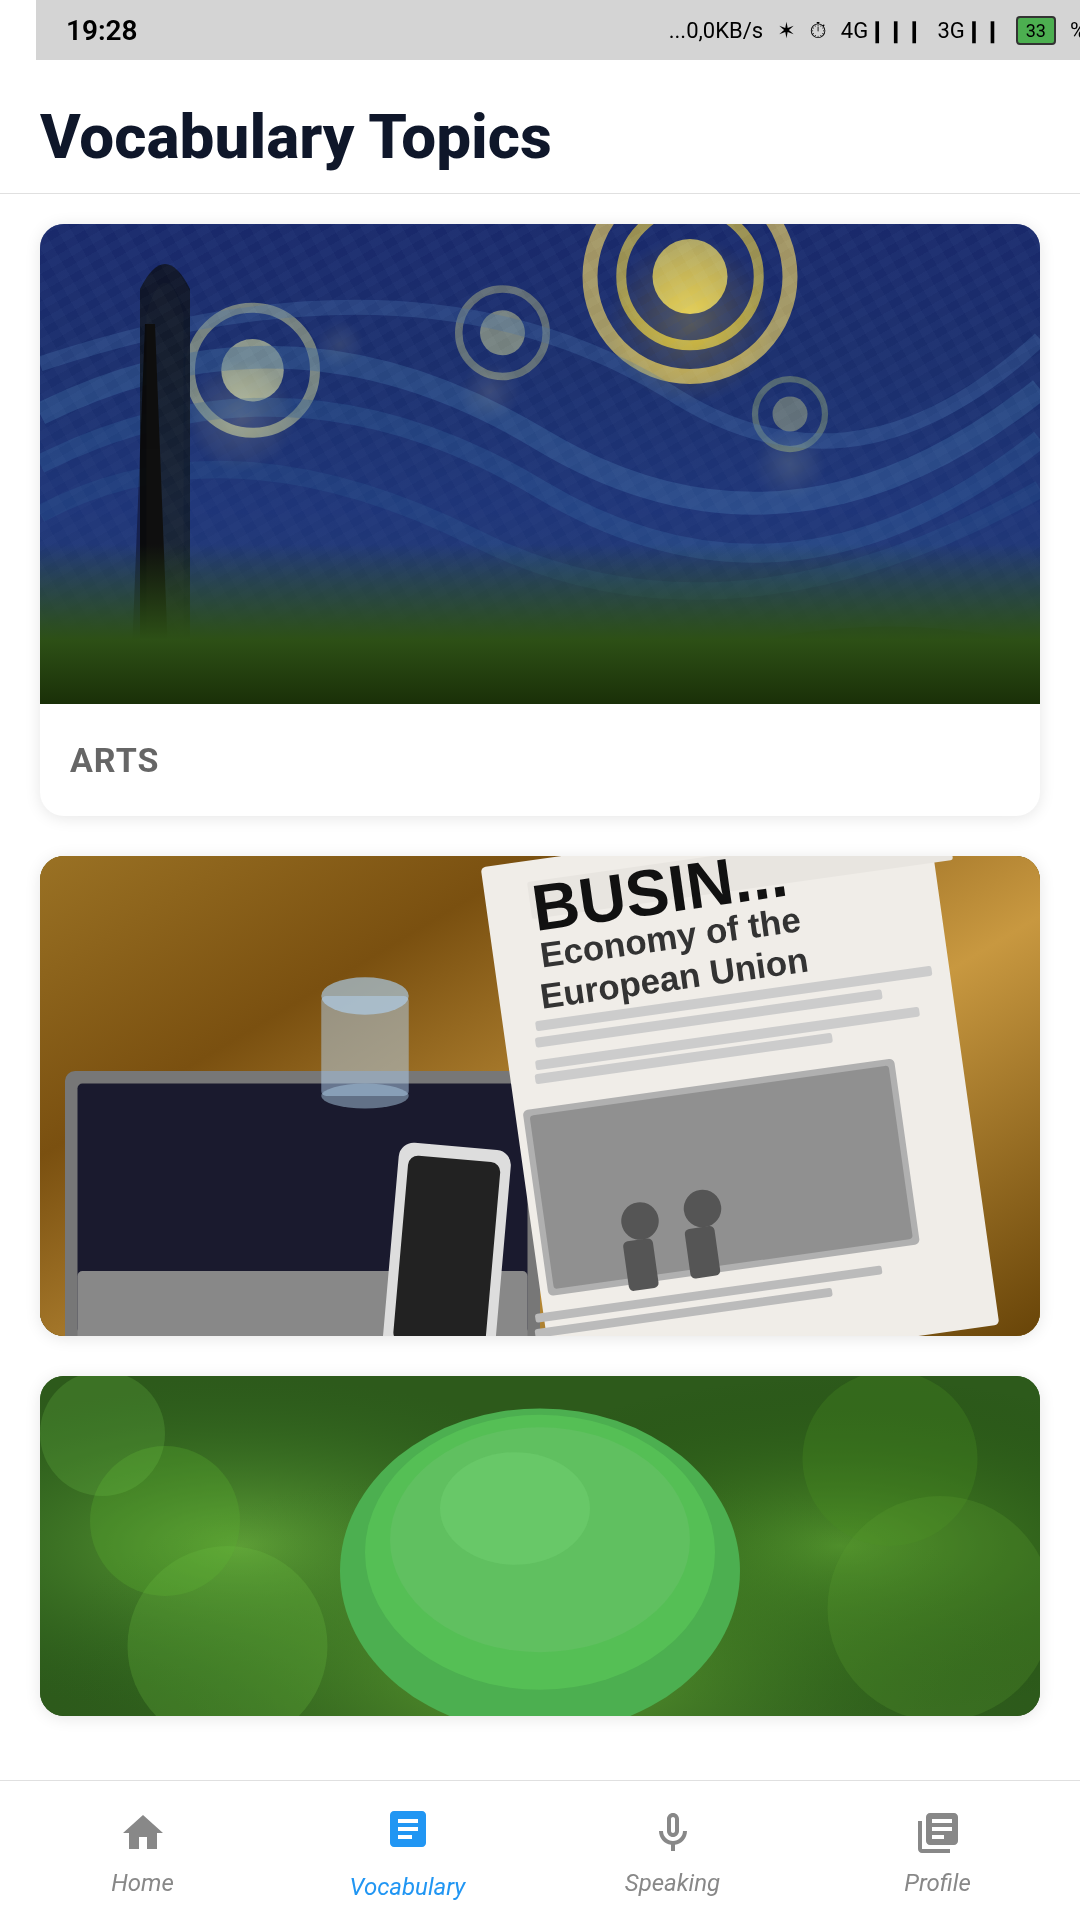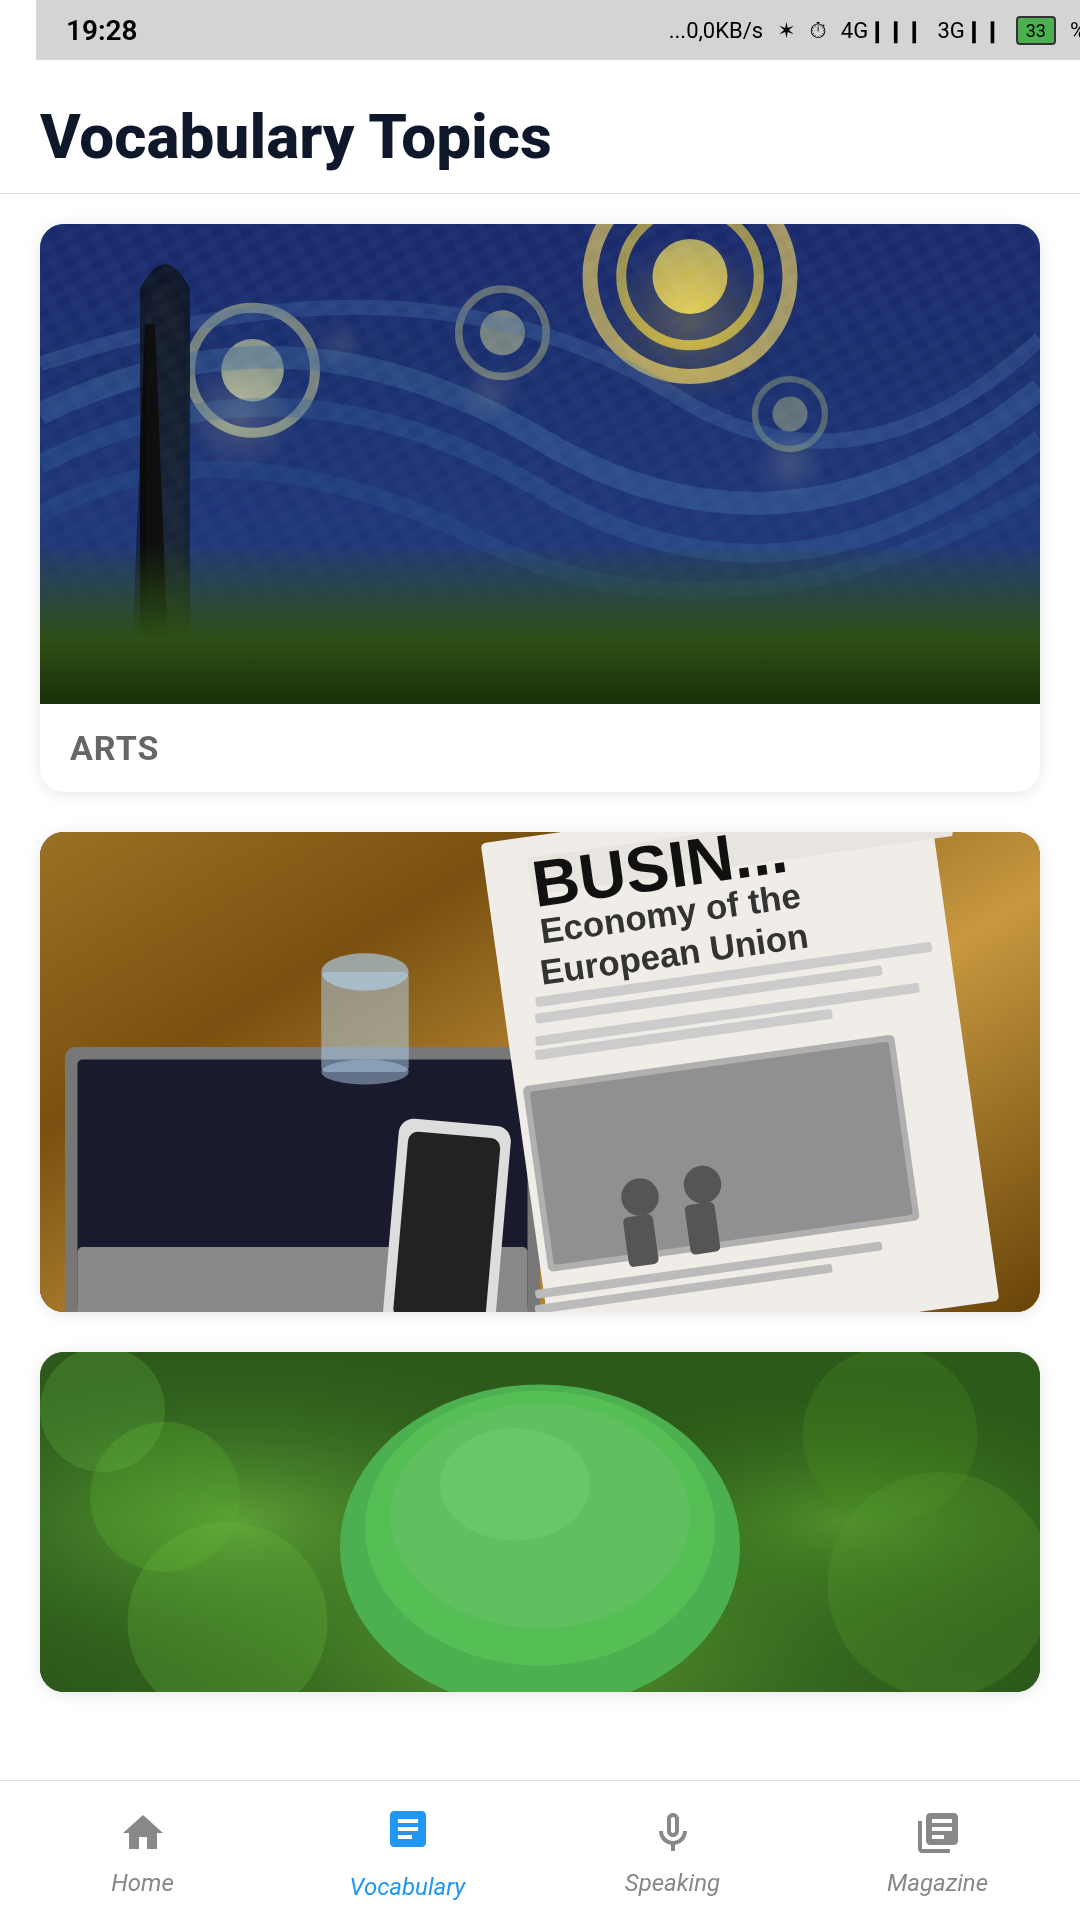--- a/index.html
+++ b/index.html
@@ -183,21 +183,21 @@
       content: '';
       position: absolute;
       inset: 0;
       background:
         radial-gradient(ellipse 300px 300px at 50% 120%, rgba(100,200,50,0.5) 0%, transparent 70%),
         radial-gradient(ellipse 600px 400px at 20% 50%, rgba(30,80,10,0.6) 0%, transparent 70%),
         radial-gradient(ellipse 600px 400px at 80% 50%, rgba(30,80,10,0.6) 0%, transparent 70%);
     }
 
     .topic-label {
-      padding: 24px 30px;
+      padding: 36px 30px;
       font-size: 34px;
       font-weight: 700;
       color: #666;
       letter-spacing: 1px;
       text-transform: uppercase;
     }
 
     
     .bottom-nav {
       position: absolute;
@@ -442,17 +442,17 @@
     </div>
     <span class="nav-label">Speaking</span>
   </div>
 
   <div class="nav-item">
     <div class="nav-icon inactive">
       <svg viewBox="0 0 24 24" fill="#888" xmlns="http://www.w3.org/2000/svg">
         <path d="M4 6H2v14c0 1.1.9 2 2 2h14v-2H4V6zm16-4H8c-1.1 0-2 .9-2 2v12c0 1.1.9 2 2 2h12c1.1 0 2-.9 2-2V4c0-1.1-.9-2-2-2zm-1 9H9V9h10v2zm-4 4H9v-2h6v2zm4-8H9V5h10v2z"></path>
       </svg>
     </div>
-    <span class="nav-label">Magazine</span>
+    <span class="nav-label">Profile</span>
   </div>
 
 
 </div>
 
 </body></html>

